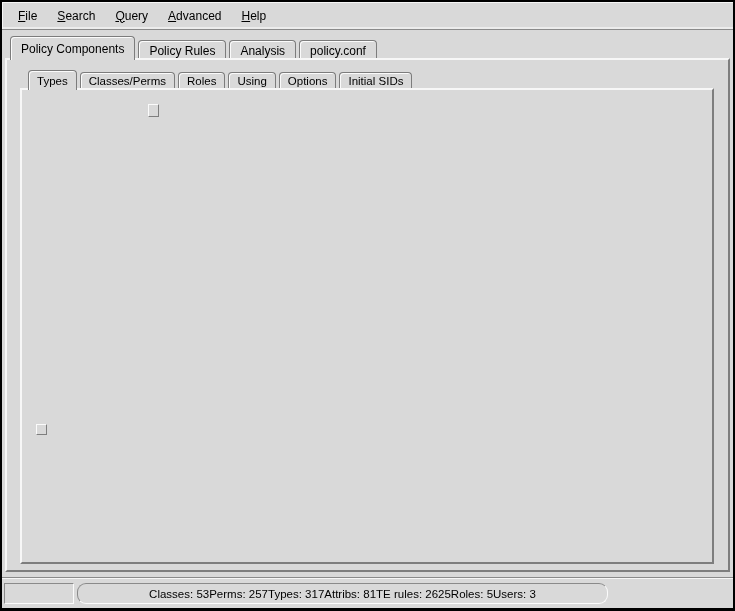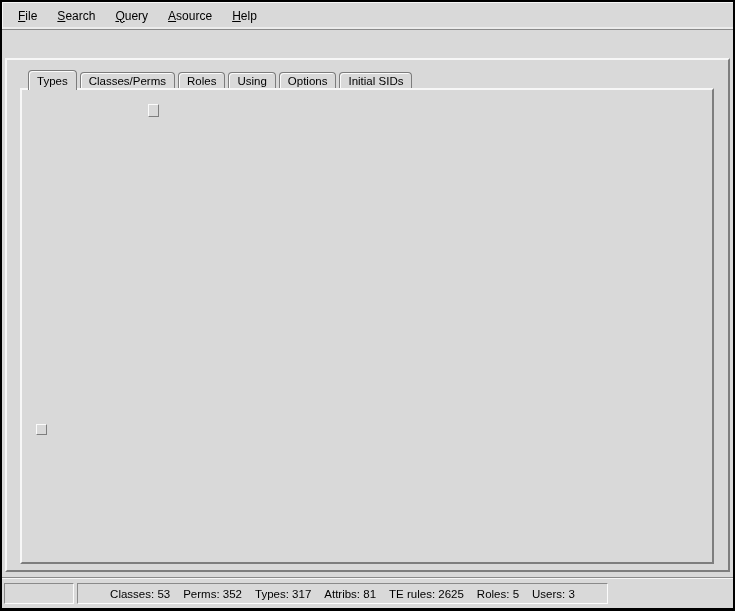--- a/index.html
+++ b/index.html
@@ -87,35 +87,41 @@
 
   .btn{position:absolute;background:var(--bg-color);border:2px solid;
     border-color:#fdfdfd #6f6f6f #6f6f6f #fdfdfd;box-shadow:2px 2px 0 #9d9d9d;
     font-size:12px;display:flex;align-items:center;justify-content:center;cursor:default;}
 
   
   .statusbar{position:absolute;left:0;top:577px;width:735px;height:32px;background:var(--bg-color);
     border-top:1px solid #8a8a8a;box-shadow:inset 0 1px 0 #f6f6f6;}
   .status-cell{position:absolute;height:21px;border:1px solid;border-color:#8a8a8a #fbfbfb #fbfbfb #8a8a8a;
     display:flex;align-items:center;justify-content:center;font-size:11.5px;}
-  .status-stats{gap:13px;}
+  .status-stats{border-radius:9px;}
 </style>
 </head>
 <body>
 
 <div class="window">
 
   <div class="menubar">
     <div class="menu-item"><span class="mn">F</span><span>ile</span></div>
     <div class="menu-item"><span class="mn">S</span><span>earch</span></div>
     <div class="menu-item"><span class="mn">Q</span><span>uery</span></div>
-    <div class="menu-item"><span class="mn">A</span><span>source</span></div>
+    <div class="menu-item"><span class="mn">A</span><span>dvanced</span></div>
     <div class="menu-item"><span class="mn">H</span><span>elp</span></div>
   </div>
 
+  <div class="tabrow main" style="left:10px;top:36px;height:24px;">
+    <div class="tab active">Policy Components</div>
+    <div class="tab">Policy Rules</div>
+    <div class="tab">Analysis</div>
+    <div class="tab">policy.conf</div>
+  </div>
 
   <div class="nb-body" style="left:5px;top:58px;width:725px;height:514px;"></div>
 
   <div class="tabrow sub" style="left:28px;top:70px;height:20px;">
     <div class="tab active">Types</div>
     <div class="tab">Classes/Perms</div>
     <div class="tab">Roles</div>
     <div class="tab">Using</div>
     <div class="tab">Options</div>
     <div class="tab">Initial SIDs</div>
@@ -243,21 +249,21 @@
       <div class="sb-arrow left">◁</div>
       <div class="sb-thumb" style="left:14px;width:474px;"></div>
       <div class="sb-arrow right">▷</div>
     </div>
   </div>
 
   <div class="statusbar">
     <div class="status-cell" style="left:4px;top:5px;width:70px;"></div>
     <div class="status-cell status-stats" style="left:77px;top:5px;width:531px;">
       <span>Classes: 53</span>
-      <span>Perms: 352</span>
+      <span>Perms: 257</span>
       <span>Types: 317</span>
       <span>Attribs: 81</span>
       <span>TE rules: 2625</span>
       <span>Roles: 5</span>
       <span>Users: 3</span>
     </div>
   </div>
 
   <div class="border-overlay"></div>
 </div>

